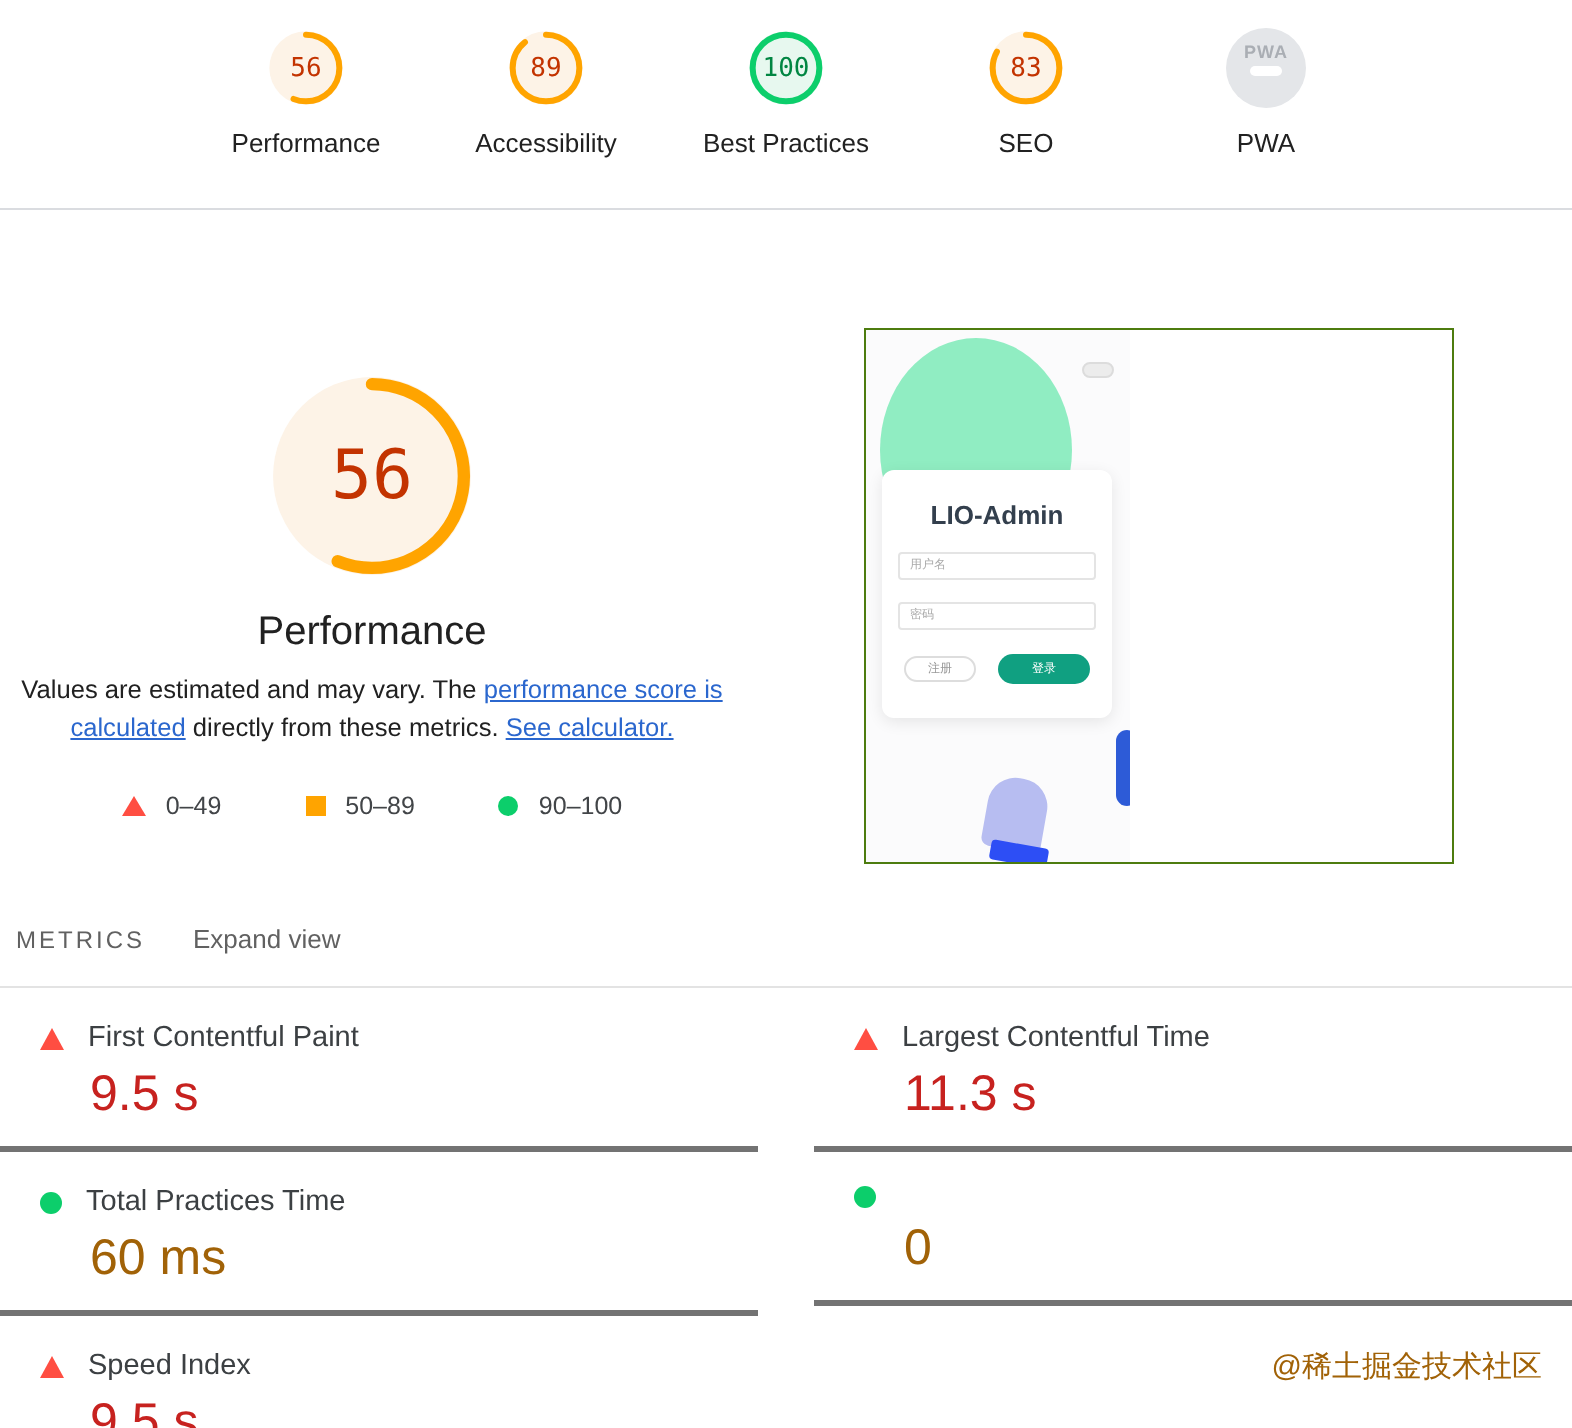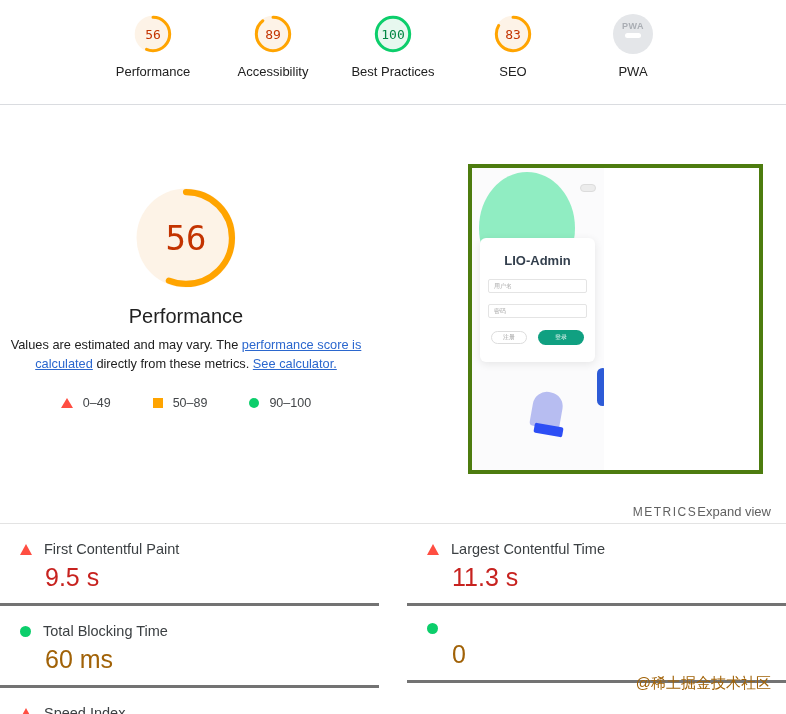--- a/index.html
+++ b/index.html
@@ -40,21 +40,21 @@
   .perf-desc a { color:#2b67ce; text-decoration:underline; cursor:pointer; }
 
   .legend { margin-top:23px; display:flex; gap:42px; align-items:center; }
   .legend-item { display:flex; align-items:center; gap:10px; font-size:12.5px; color:#424548; }
   .shape-tri { width:0; height:0; border-left:6px solid transparent; border-right:6px solid transparent;
                border-bottom:10px solid #ff4e42; }
   .shape-sq { width:10px; height:10px; background:#ffa400; }
   .shape-dot { width:10px; height:10px; border-radius:50%; background:#0cce6b; }
 
   
-  .shot-panel { width:295px; height:310px; margin-left:96px; border:4px solid #4d7c0f; background:#fff; }
+  .shot-panel { width:295px; height:268px; margin-left:60px; border:1px solid #4d7c0f; background:#fff; }
   .thumb { position:relative; width:132px; height:100%; background:#fbfbfc; overflow:hidden; }
   .dome { position:absolute; left:7px; top:4px; width:96px; height:112px; border-radius:50%; background:#90edc2; }
   .thumb-toggle { position:absolute; right:8px; top:16px; width:16px; height:8px;
                   border-radius:4px; background:#ececec; border:1px solid #dcdcdc; }
   .login-card { position:absolute; left:8px; right:9px; top:70px; height:124px; background:#fff;
                 border-radius:6px; box-shadow:0 2px 8px rgba(0,0,0,.09); }
   .login-title { margin-top:15px; text-align:center; font-size:13px; font-weight:700; color:#333f4d; }
   .login-input { margin:11px 8px 0; height:14px; border:1px solid #e4e4e4; border-radius:2px;
                  font-size:6px; color:#a9a9a9; line-height:13px; padding-left:5px; }
   .login-input:first-of-type { margin-top:14px; }
@@ -64,22 +64,22 @@
   .btn-teal { width:46px; height:15px; border-radius:8px; background:#10a081; color:#fff;
               font-size:6px; display:flex; align-items:center; justify-content:center; }
   .side-pill { position:absolute; right:-4px; top:200px; width:11px; height:38px; background:#2d5bd7; border-radius:6px; }
   .mitten { position:absolute; left:60px; top:224px; width:30px; height:36px; background:#b7bdf1;
             border-radius:14px 14px 4px 4px; transform:rotate(10deg); }
   .mitten-base { position:absolute; left:62px; top:257px; width:29px; height:10px; background:#2d4ef5;
                  transform:rotate(10deg); border-radius:2px; }
 
   
   .metrics { margin-top:23px; }
-  .metrics-header { display:flex; justify-content:flex-end; align-items:center;
-                    padding:7px 15px 4px 8px; border-bottom:1px solid #e3e3e3; }
+  .metrics-header { display:flex; justify-content:flex-start; align-items:center;
+                    padding:7px 15px 16px 8px; border-bottom:1px solid #e3e3e3;gap:24px; }
   .metrics-title { font-size:12px; letter-spacing:1.5px; color:#616161; }
   .expand-view { font-size:13px; color:#616161; cursor:pointer; }
   .metrics-grid { display:grid; grid-template-columns:1fr 1fr; column-gap:28px; }
   .metric-item { border-bottom:3px solid #737373; padding:17px 0 11px 20px; }
   .metric-head { display:flex; align-items:center; gap:12px; }
   .m-tri { width:0; height:0; border-left:6px solid transparent; border-right:6px solid transparent;
            border-bottom:11px solid #ff4e42; }
   .m-dot { width:11px; height:11px; border-radius:50%; background:#0cce6b; }
   .m-name { font-size:14.5px; color:#3c4043; }
   .m-value { margin:6px 0 0 25px; font-size:25px; }
@@ -205,21 +205,21 @@
       <div class="metric-item">
         <div class="metric-head">
           <span class="m-tri"></span>
           <span class="m-name">First Contentful Paint</span>
         </div>
         <div class="m-value fail">9.5 s</div>
       </div>
       <div class="metric-item">
         <div class="metric-head">
           <span class="m-dot"></span>
-          <span class="m-name">Total Blocking Time</span>
+          <span class="m-name">Total Practices Time</span>
         </div>
         <div class="m-value pass">60 ms</div>
       </div>
       <div class="metric-item">
         <div class="metric-head">
           <span class="m-tri"></span>
           <span class="m-name">Speed Index</span>
         </div>
         <div class="m-value fail">9.5 s</div>
       </div>

